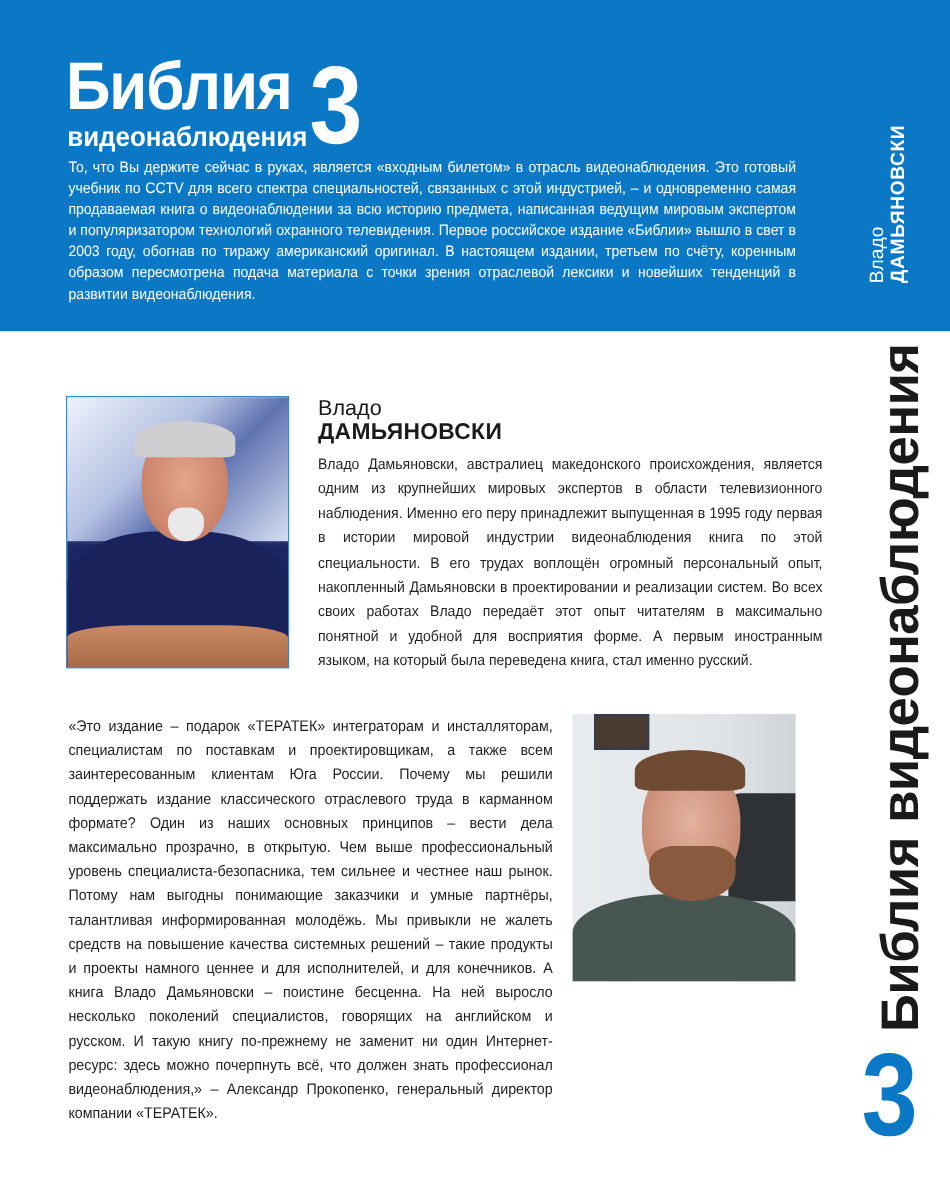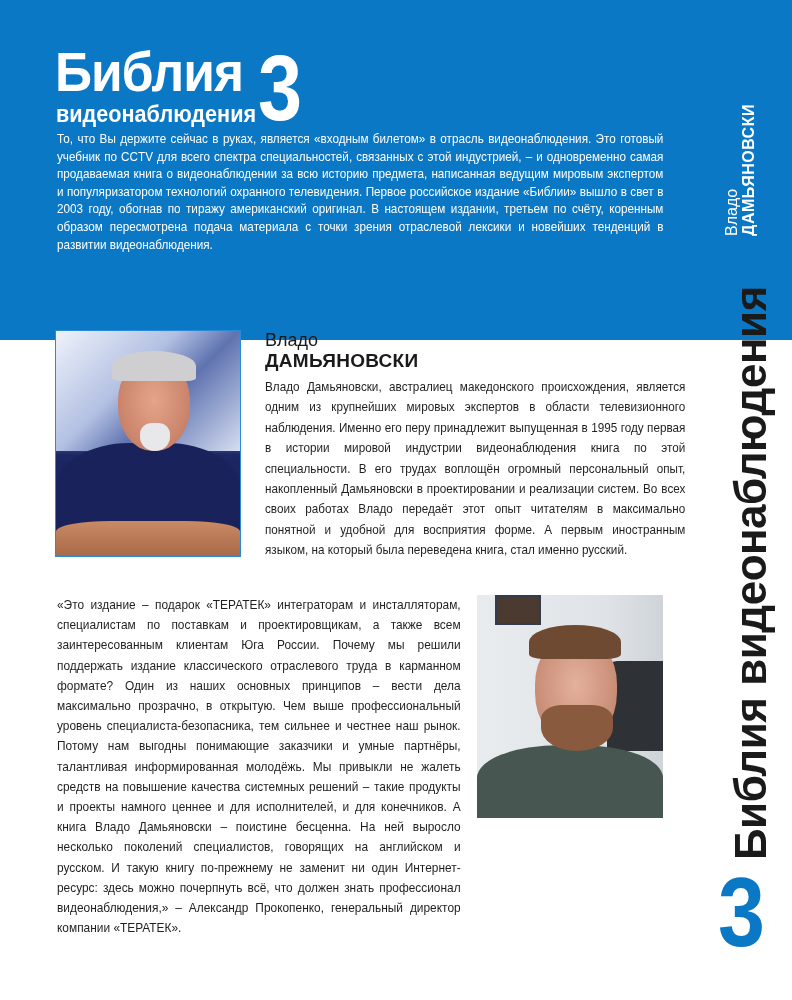--- a/index.html
+++ b/index.html
@@ -1,21 +1,21 @@
 <!DOCTYPE html>
 <html><head>
 <meta charset="utf-8">
 <style>
   html, body { margin: 0; padding: 0; }
   body {
     width: 792px; height: 1000px; position: relative; overflow: hidden;
     background: #ffffff; font-family: "Liberation Sans", sans-serif; color: #1a1a1a;
   }
   .band {
-    position: absolute; left: 0; top: 0; width: 792px; height: 340px;
+    position: absolute; left: 0; top: 0; width: 792px; height: 276px;
     background: #0b78c6;
   }
   .logo {
     position: absolute; left: 55px; top: 44px; color: #fff;
   }
   .logo-word {
     position: absolute; left: 0; top: 0;
     font-family: "Liberation Sans", sans-serif; font-weight: bold;
     font-size: 56px; line-height: 56px; letter-spacing: -1px;
     transform: scaleX(0.92); transform-origin: left top; white-space: nowrap;

